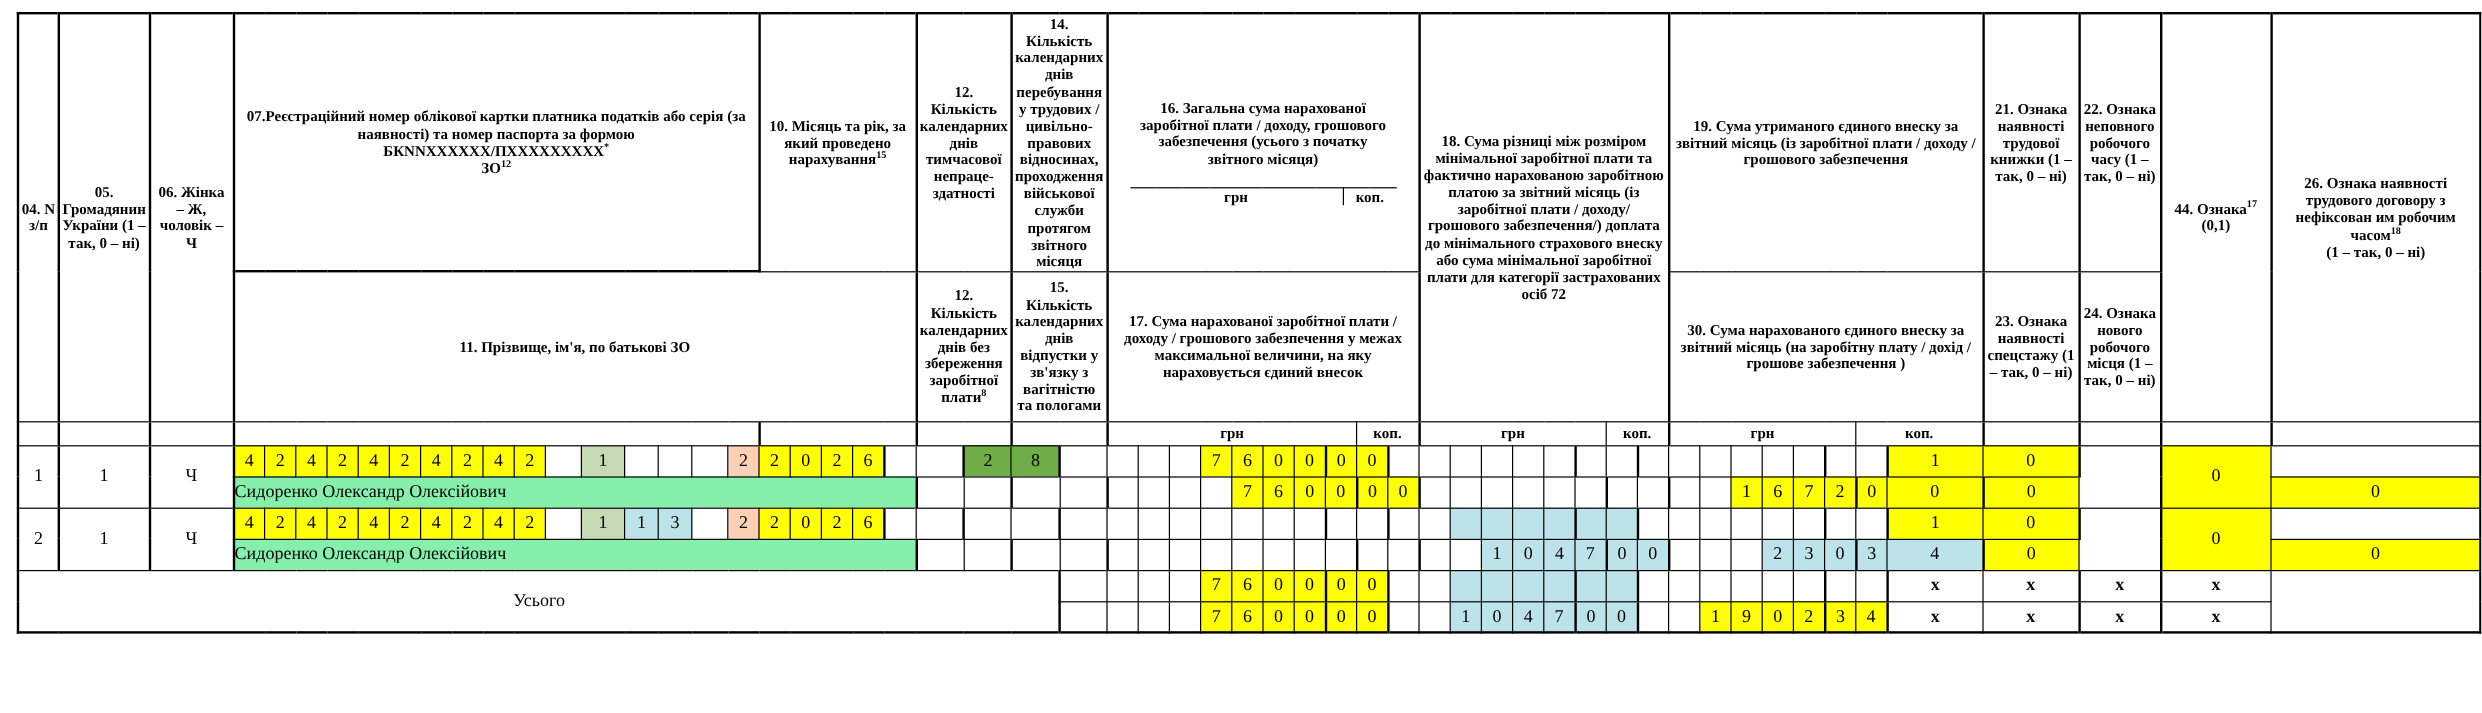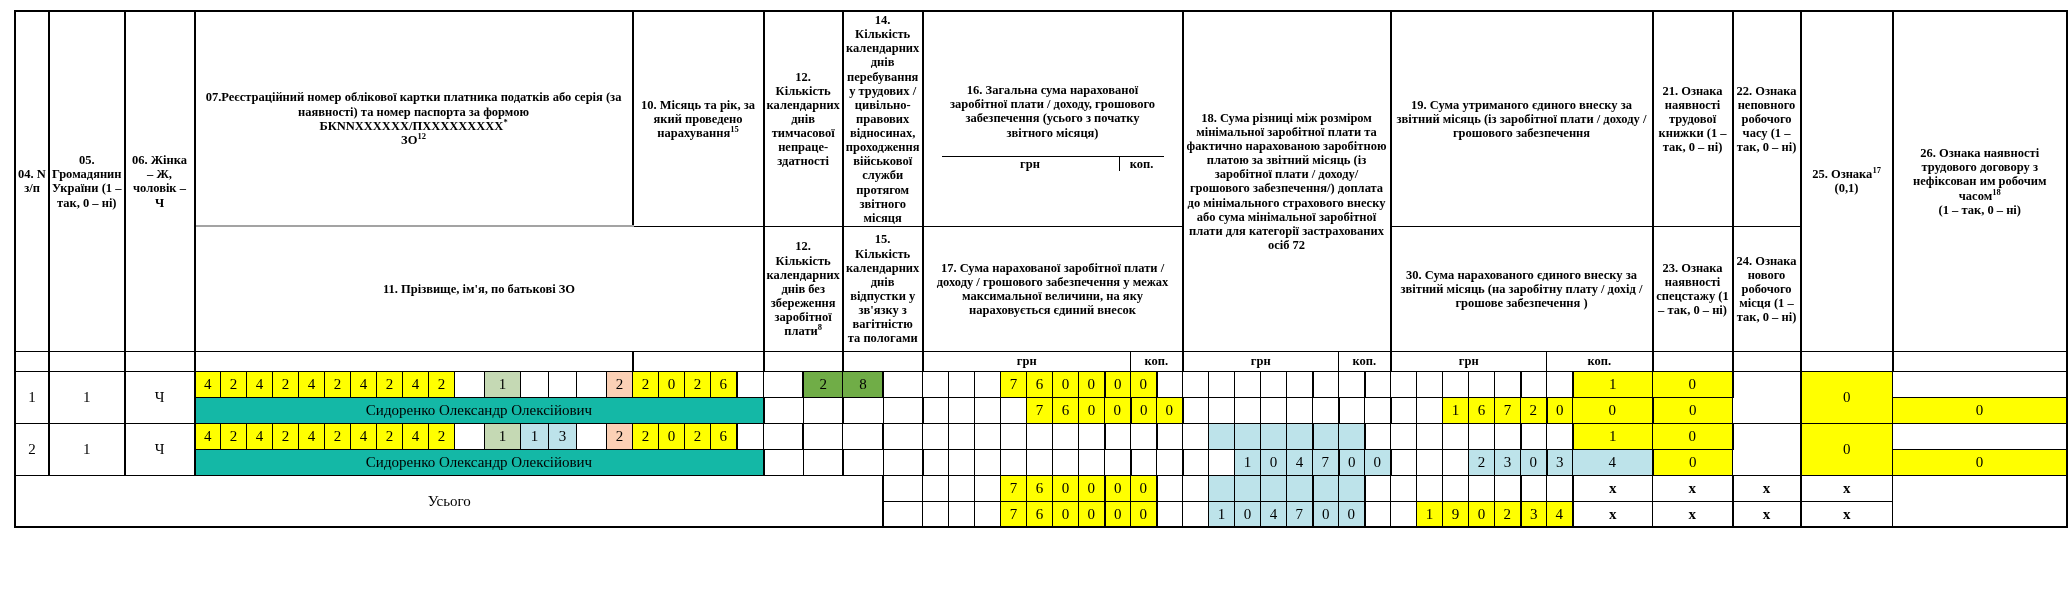--- a/index.html
+++ b/index.html
@@ -12,25 +12,25 @@
   .hdr{font-weight:bold;padding:1px 2px;}
   sup{font-size:8.5px;font-weight:bold;vertical-align:super;line-height:0;}
   .outer{border:2px solid #000;}
   .dv{font-weight:normal;font-size:15px;}
   .digit{font-size:15px;font-weight:normal;text-align:center;}
   .yel{background:#ffff00;}
   .grn{background:#70ad47;}
   .grnpale{background:#c5d9b4;}
   .blu{background:#bde3ea;}
   .pnk{background:#fbd0b5;}
-  .name{background:#14b8a6;font-size:15px;font-weight:normal;text-align:center;}
+  .name{background:#86efac;font-size:15px;font-weight:normal;text-align:left;}
   .x{font-size:15px;font-weight:bold;}
   .tot{font-size:15px;font-weight:normal;}
   .bold2r{border-right:2px solid #000;}
-  .bold2b{border-bottom:2px solid #a3a3a3;}
+  .bold2b{border-bottom:2px solid #000000;}
   .unit{font-size:12.5px;font-weight:bold;}
 </style>
 </head>
 <body>
 
 <div id="page">
 
 <table class="grid outer">
 <colgroup>
   <col style="width:34px">
@@ -128,21 +128,21 @@
             </table>
   </td>
 
   <td colspan="8" rowspan="2" class="hdr bold2r"><span>18. Сума різниці між розміром мінімальної заробітної плати та фактично нарахованою заробітною платою за звітний місяць (із заробітної плати / доходу/грошового забезпечення/) доплата до мінімального страхового внеску або сума мінімальної заробітної плати для категорії застрахованих осіб 72</span></td>
 
   <td colspan="8" class="hdr bold2r"><span>19. Сума утриманого єдиного внеску за звітний місяць (із заробітної плати / доходу / грошового забезпечення</span></td>
 
   <td class="hdr bold2r"><span>21. Ознака наявності трудової книжки (1 – так,        0 – ні)</span></td>
   <td class="hdr bold2r"><span>22. Ознака неповного робочого часу (1 – так, 0 – ні)</span></td>
   <td rowspan="2" class="hdr bold2r">
-    <span>25. Ознака</span><sup>17</sup><br>
+    <span>44. Ознака</span><sup>17</sup><br>
     <span>(0,1)</span>
   </td>
   <td rowspan="2" class="hdr">
     <span>26. Ознака наявності трудового договору з нефіксован им робочим часом</span><sup>18</sup><br>
     <span>(1 – так, 0 – ні)</span>
   </td>
 </tr>
 
 <tr style="height:125px">
   <td colspan="21" class="hdr bold2r"><span>11. Прізвище, ім'я, по батькові ЗО</span></td>

